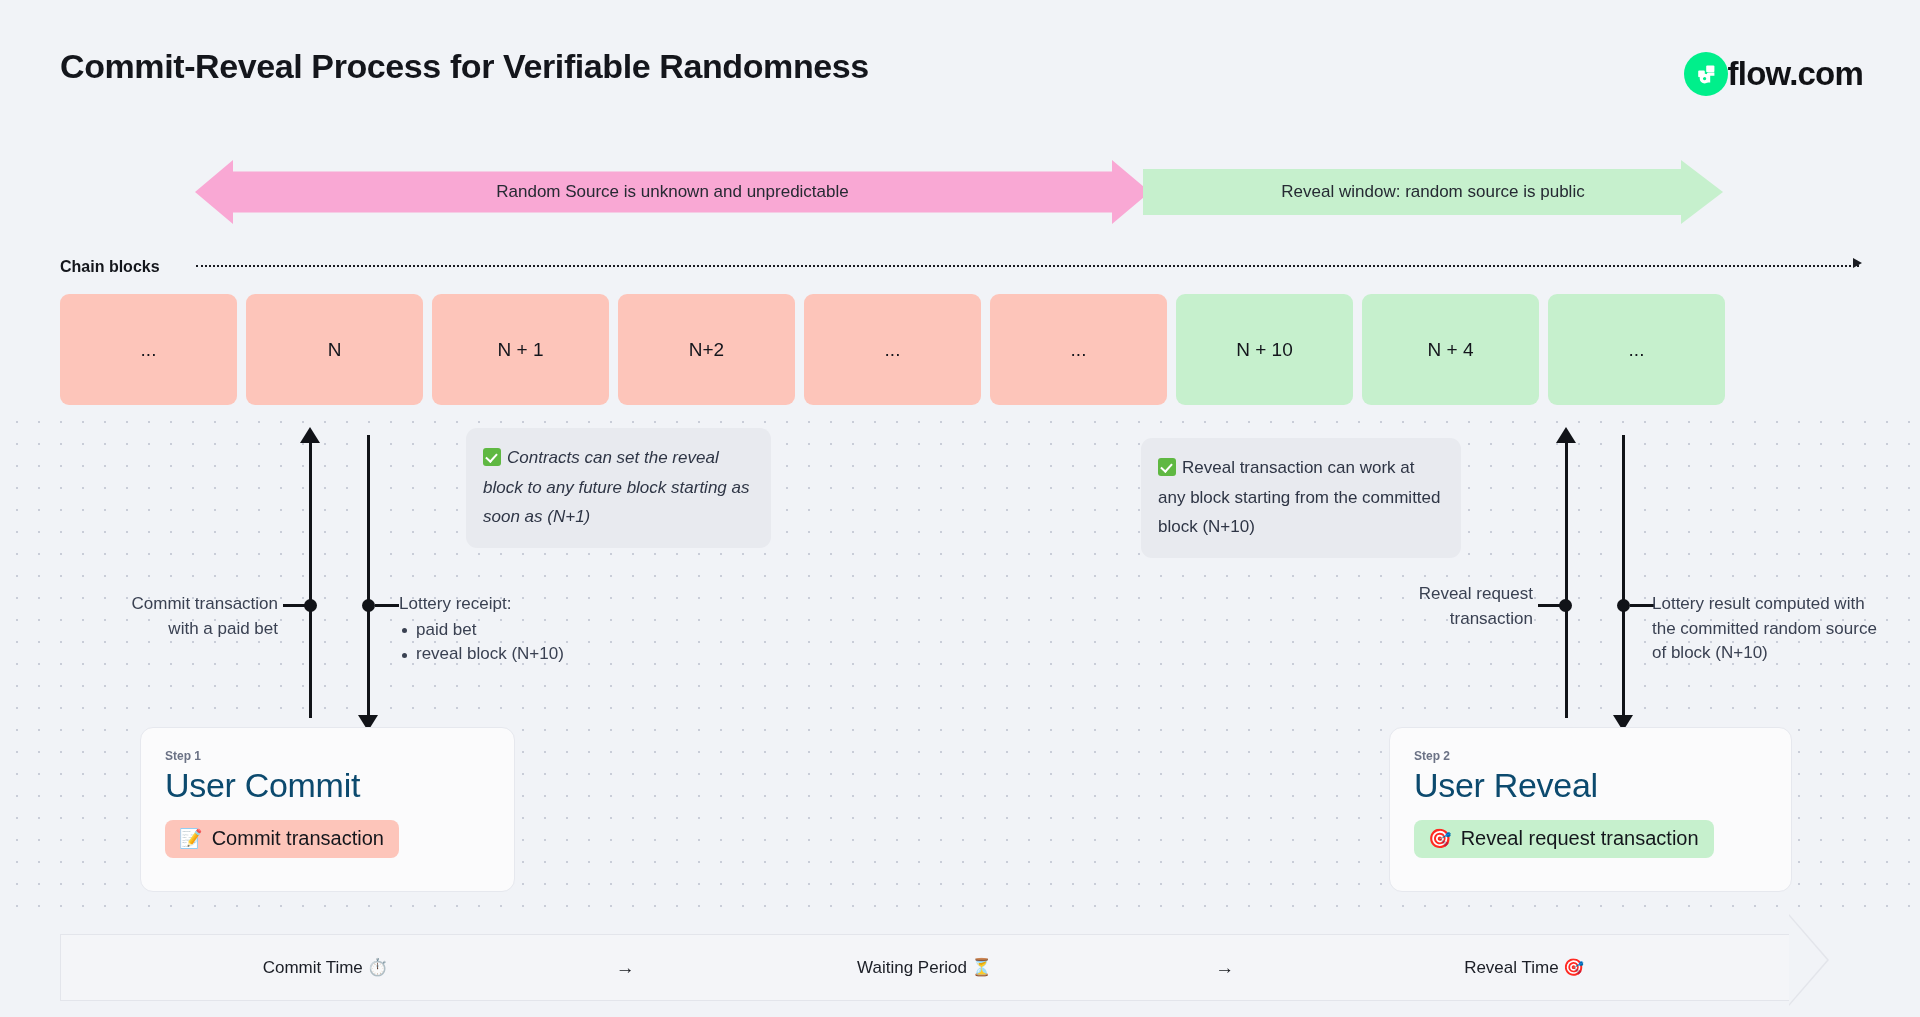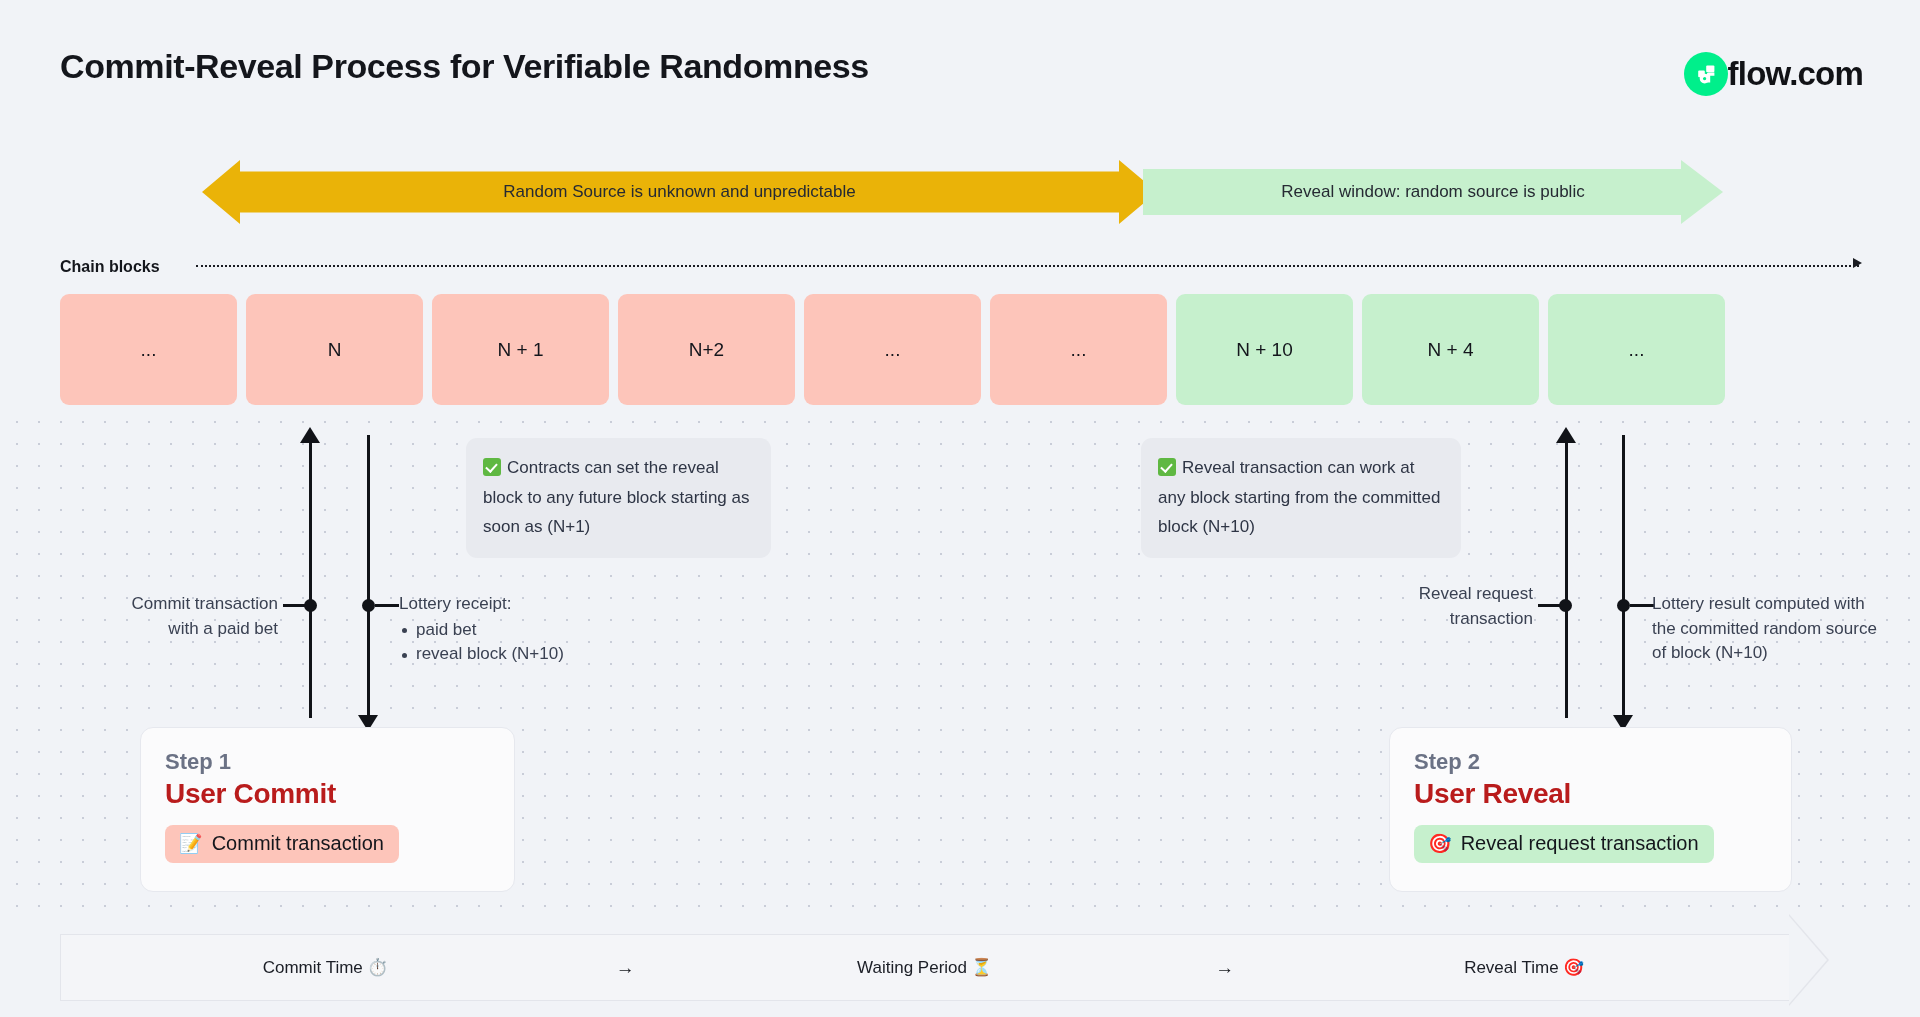--- a/index.html
+++ b/index.html
@@ -37,21 +37,21 @@
 
   
   .banner-row{ position:absolute; left:0; top:160px; height:64px; width:1920px; }
   .banner{
     position:absolute; top:0; height:64px;
     display:flex; align-items:center; justify-content:center;
     font-size:17px; color:#262a33; white-space:nowrap;
   }
   .banner span{ position:relative; z-index:2; }
   .banner.pink{
-    left:202px; width:955px; background:#eab308;
+    left:195px; width:955px; background:#f9a8d4;
     -webkit-clip-path: polygon(0 50%, 38px 0, 38px 18%, calc(100% - 38px) 18%, calc(100% - 38px) 0, 100% 50%, calc(100% - 38px) 100%, calc(100% - 38px) 82%, 38px 82%, 38px 100%);
     clip-path: polygon(0 50%, 38px 0, 38px 18%, calc(100% - 38px) 18%, calc(100% - 38px) 0, 100% 50%, calc(100% - 38px) 100%, calc(100% - 38px) 82%, 38px 82%, 38px 100%);
   }
   .banner.green{
     left:1143px; width:580px; background:#c6f0cd;
     -webkit-clip-path: polygon(0 14%, calc(100% - 42px) 14%, calc(100% - 42px) 0, 100% 50%, calc(100% - 42px) 100%, calc(100% - 42px) 86%, 0 86%);
     clip-path: polygon(0 14%, calc(100% - 42px) 14%, calc(100% - 42px) 0, 100% 50%, calc(100% - 42px) 100%, calc(100% - 42px) 86%, 0 86%);
     justify-content: center;
   }
 
@@ -127,22 +127,22 @@
     content:""; position:absolute; left:5px; top:3px;
     width:5px; height:9px; border:solid #fff; border-width:0 2.3px 2.3px 0;
     transform:rotate(42deg);
   }
 
   
   .card{
     position:absolute; background:#fbfbfc; border:1px solid #e6e8ee;
     border-radius:13px; padding:21px 24px 26px 24px;
   }
-  .card .step{ font-size:22px; font-weight:700; color:#6b7285; }
-  .card .name{ font-size:28px; font-weight:700; color:#b91c1c; margin-top:3px; letter-spacing:-0.3px; }
+  .card .step{ font-size:12px; font-weight:700; color:#6b7285; }
+  .card .name{ font-size:34px; font-weight:400; color:#0c4a6e; margin-top:3px; letter-spacing:-0.3px; }
   .pill{
     display:inline-flex; align-items:center; gap:9px;
     margin-top:15px; padding:7px 15px 8px 14px; border-radius:8px;
     font-size:20px; color:#14161c; white-space:nowrap;
   }
   .pill.pink{ background:#fdc5ba; }
   .pill.green{ background:#c6f0cd; }
   .emo{ font-size:19px; line-height:1; }
 
   
@@ -243,21 +243,21 @@
       <div>Reveal request</div>
       <div>transaction</div>
     </div>
 
     <div class="vline" style="left:1622px; top:30px; height:284px;"></div>
     <div class="arrowhead ah-down" style="left:1613px; top:310px;"></div>
     <div class="dot" style="left:1617px; top:194px;"></div>
     <div class="leader" style="left:1630px; top:199px; width:24px;"></div>
     <div class="anno-text" style="left:1652px; top:187px; width:225px;">Lottery result computed with the committed random source of block (N+10)</div>
 
-    <div class="callout" style="left:466px; top:33px; width:305px;">
+    <div class="callout" style="left:466px; top:23px; width:305px;font-style:italic;">
       <span class="ck"></span><span>Contracts can set the reveal block to any future block starting as soon as (N+1)</span>
     </div>
     <div class="callout" style="left:1141px; top:33px; width:320px;">
       <span class="ck"></span><span>Reveal transaction can work at any block starting from the committed block (N+10)</span>
     </div>
 
   </div>
 
   <div class="card" style="left:140px; top:727px; width:375px; height:165px;">
     <div class="step">Step 1</div>

